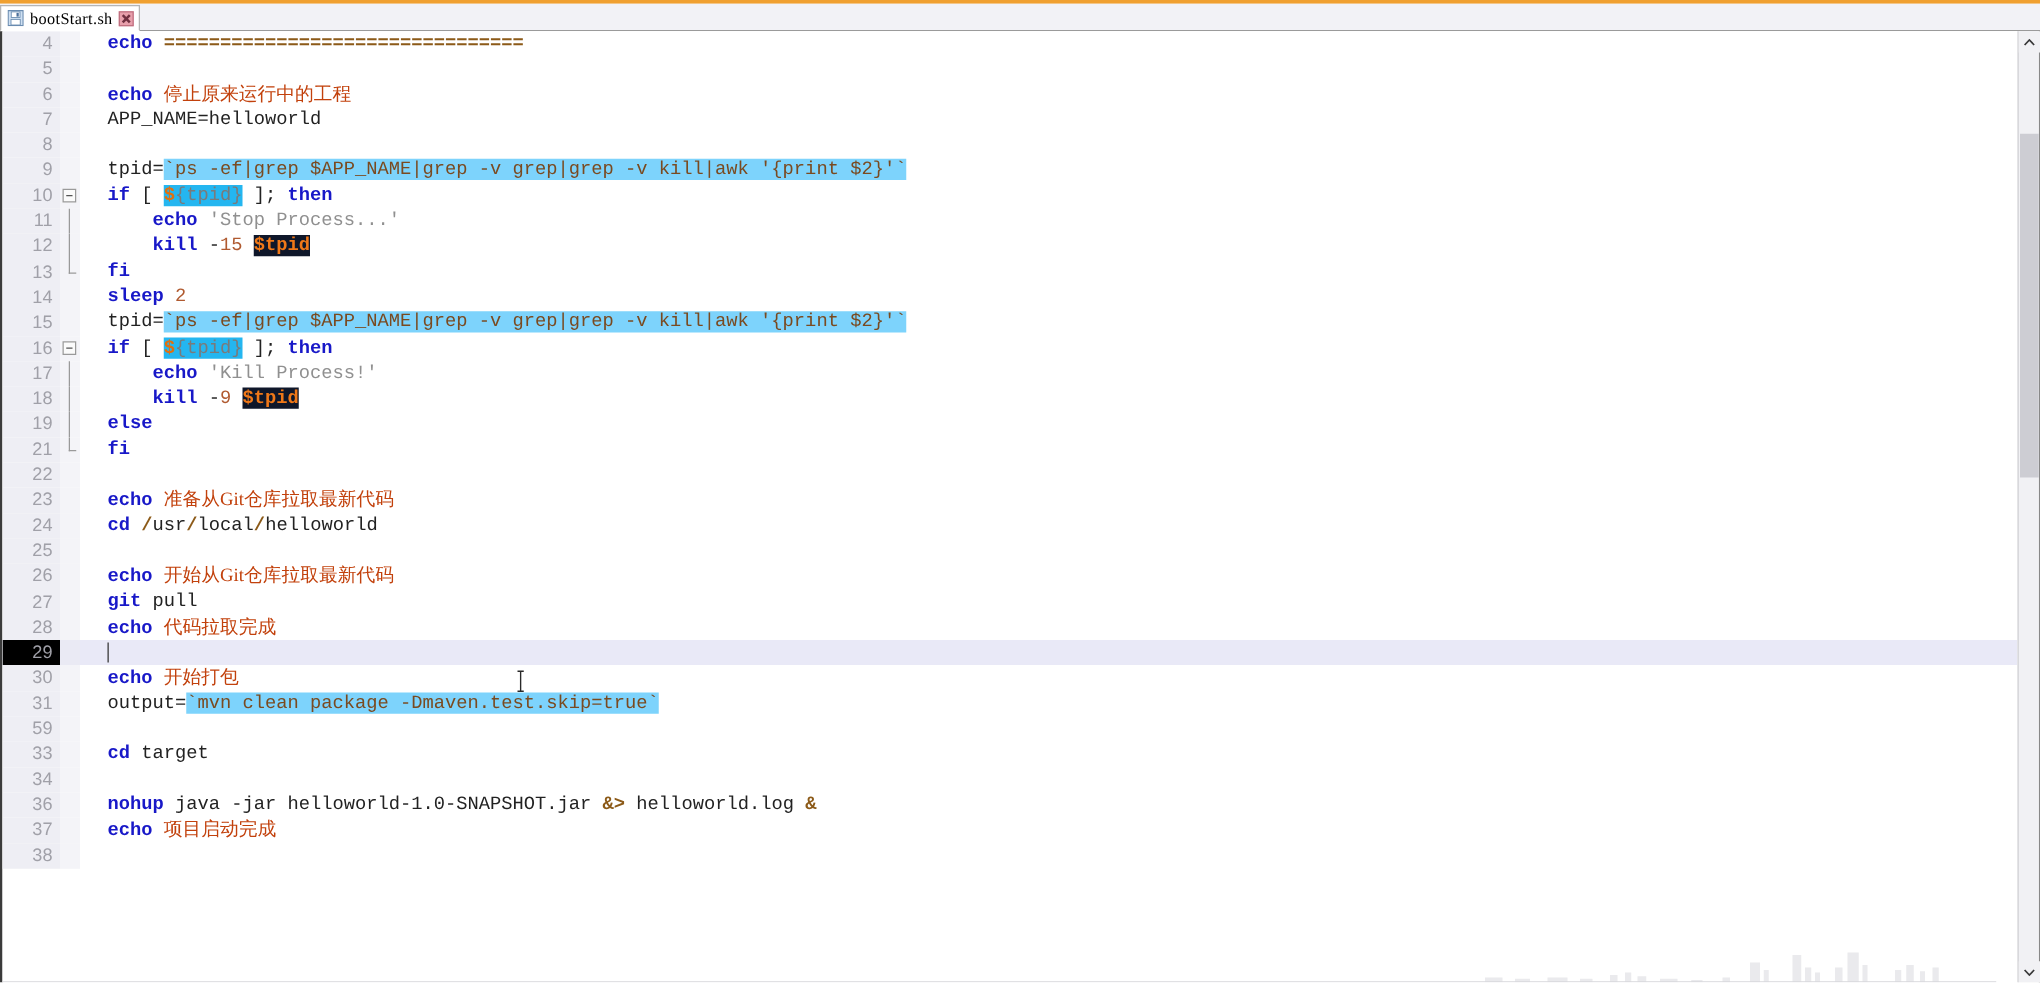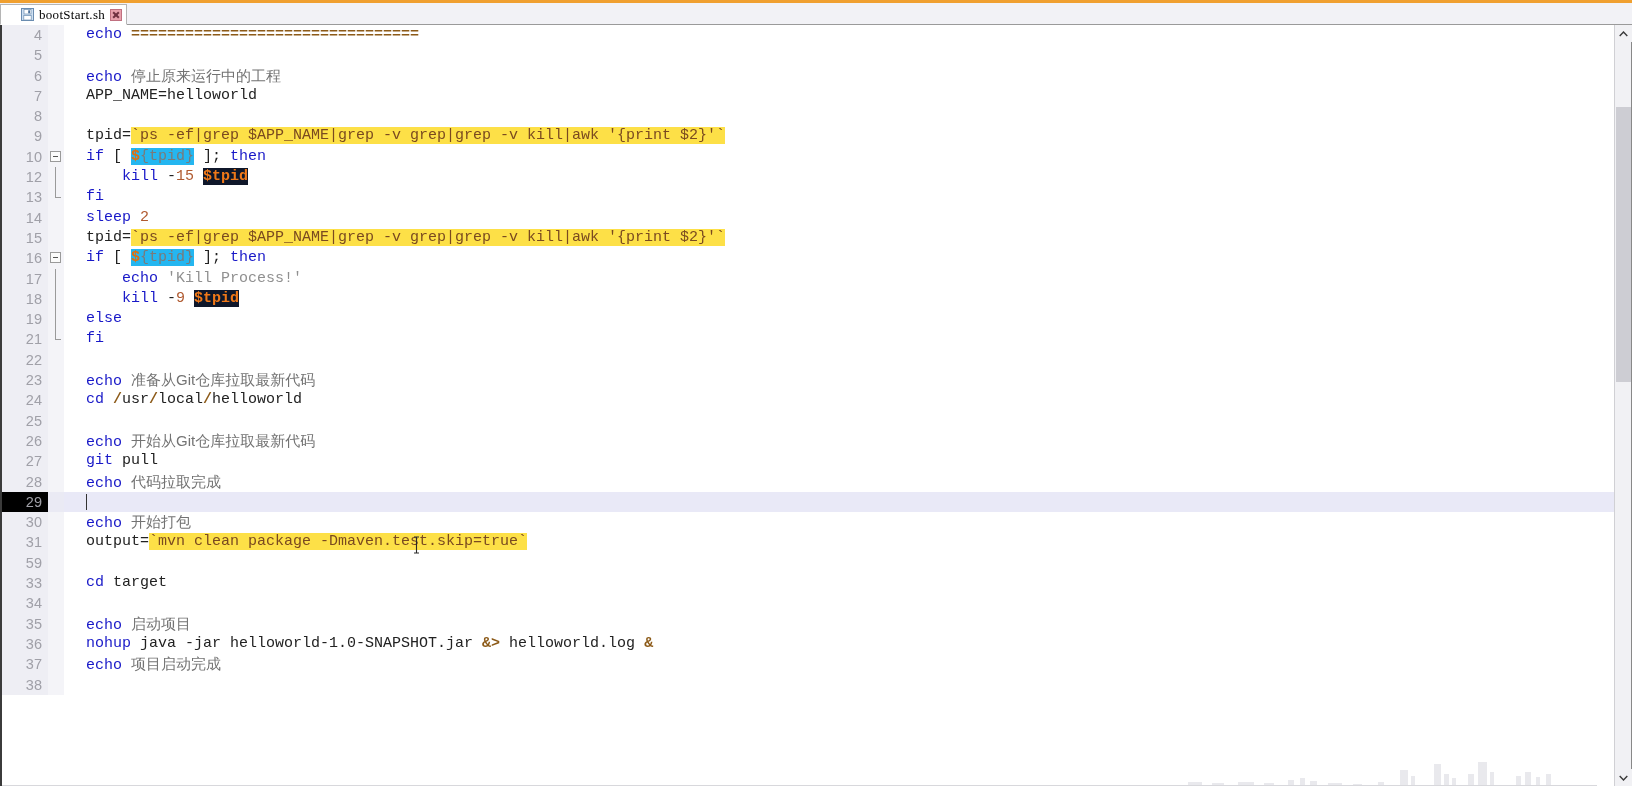--- a/index.html
+++ b/index.html
@@ -35,21 +35,21 @@
     border-bottom: 1px solid #9a9a9a;
     display: flex;
     align-items: flex-end;
     padding-left: 0;
     box-sizing: border-box;
   }
   .tab {
     display: flex;
     align-items: center;
     height: 21px;
-    padding: 0 4px 0 20px;
+    padding: 0 4px 0 5px;
     background: #ffffff;
     border: 1px solid #b5b5b5;
     border-bottom: 1px solid #ffffff;
     box-sizing: border-box;
     gap: 5px;
     font-family: "Liberation Serif", "DejaVu Serif", serif;
     font-size: 13px;
     color: #000000;
     cursor: default;
     position: relative;
@@ -185,33 +185,33 @@
     height: 20.3px;
     line-height: 20.3px;
     font-family: "Liberation Mono", "DejaVu Sans Mono", monospace;
     font-size: 15px;
     color: #1a1a1a;
     white-space: pre;
     position: relative;
   }
 
   
-  .kw      { color: #1818c8; font-weight: normal; }
+  .kw      { color: #1818c8; font-weight: bold; }
   .plain   { color: #222222; text-align: center; }
   .str     { color: #909090; }
   .num     { color: #b05a30; }
   .op      { color: #8c5a18; font-weight: bold; }
   .var     { color: #f07818; font-weight: bold; background: #0f172a; }
-  .backtick{ background: #fde047; color: #7a4a20; }
+  .backtick{ background: #7dd3fc; color: #7a4a20; }
   .hl      { background: #24b6f0; }
   .hl .dollar { color: #e07010; font-weight: bold; }
   .hl .inner  { color: #7a7a7a; }
   .cjk {
-    font-family: Liberation Sans, sans-serif;
-    color: #737373;
+    font-family: Liberation Serif, serif;
+    color: #c2410c;
     font-size: 15px;
   }
   .eq-run { color: #8c5a18; font-weight: bold; letter-spacing: 0px; }
 
   
   .caret {
     display: inline-block;
     width: 1px;
     height: 16px;
     background: #333;
@@ -304,20 +304,21 @@
 
     <div class="code-area">
       <div class="lines" id="lines-host">
           <div class="line"><div class="gutter">4</div><div class="foldcol"></div><div class="code"><span class="kw">echo</span><span class="plain"> </span><span class="eq-run">================================</span></div></div>
           <div class="line"><div class="gutter">5</div><div class="foldcol"></div><div class="code"></div></div>
           <div class="line"><div class="gutter">6</div><div class="foldcol"></div><div class="code"><span class="kw">echo</span><span class="plain"> </span><span class="cjk">停止原来运行中的工程</span></div></div>
           <div class="line"><div class="gutter">7</div><div class="foldcol"></div><div class="code"><span class="plain">APP_NAME=helloworld</span></div></div>
           <div class="line"><div class="gutter">8</div><div class="foldcol"></div><div class="code"></div></div>
           <div class="line"><div class="gutter">9</div><div class="foldcol"></div><div class="code"><span class="plain">tpid=</span><span class="backtick">`ps -ef|grep $APP_NAME|grep -v grep|grep -v kill|awk '{print $2}'`</span></div></div>
           <div class="line"><div class="gutter">10</div><div class="foldcol"><span class="fold-box"></span></div><div class="code"><span class="kw">if</span><span class="plain"> [ </span><span class="hl"><span class="dollar">$</span><span class="inner">{tpid}</span></span><span class="plain"> ]; </span><span class="kw">then</span></div></div>
+          <div class="line"><div class="gutter">11</div><div class="foldcol"><span class="fold-line"></span></div><div class="code"><span class="plain">    </span><span class="kw">echo</span><span class="plain"> </span><span class="str">'Stop Process...'</span></div></div>
           <div class="line"><div class="gutter">12</div><div class="foldcol"><span class="fold-line"></span></div><div class="code"><span class="plain">    </span><span class="kw">kill</span><span class="plain"> -</span><span class="num">15</span><span class="plain"> </span><span class="var">$tpid</span></div></div>
           <div class="line"><div class="gutter">13</div><div class="foldcol"><span class="fold-end"></span></div><div class="code"><span class="kw">fi</span></div></div>
           <div class="line"><div class="gutter">14</div><div class="foldcol"></div><div class="code"><span class="kw">sleep</span><span class="plain"> </span><span class="num">2</span></div></div>
           <div class="line"><div class="gutter">15</div><div class="foldcol"></div><div class="code"><span class="plain">tpid=</span><span class="backtick">`ps -ef|grep $APP_NAME|grep -v grep|grep -v kill|awk '{print $2}'`</span></div></div>
           <div class="line"><div class="gutter">16</div><div class="foldcol"><span class="fold-box"></span></div><div class="code"><span class="kw">if</span><span class="plain"> [ </span><span class="hl"><span class="dollar">$</span><span class="inner">{tpid}</span></span><span class="plain"> ]; </span><span class="kw">then</span></div></div>
           <div class="line"><div class="gutter">17</div><div class="foldcol"><span class="fold-line"></span></div><div class="code"><span class="plain">    </span><span class="kw">echo</span><span class="plain"> </span><span class="str">'Kill Process!'</span></div></div>
           <div class="line"><div class="gutter">18</div><div class="foldcol"><span class="fold-line"></span></div><div class="code"><span class="plain">    </span><span class="kw">kill</span><span class="plain"> -</span><span class="num">9</span><span class="plain"> </span><span class="var">$tpid</span></div></div>
           <div class="line"><div class="gutter">19</div><div class="foldcol"><span class="fold-line"></span></div><div class="code"><span class="kw">else</span></div></div>
           <div class="line"><div class="gutter">21</div><div class="foldcol"><span class="fold-end"></span></div><div class="code"><span class="kw">fi</span></div></div>
           <div class="line"><div class="gutter">22</div><div class="foldcol"></div><div class="code"></div></div>
@@ -326,21 +327,20 @@
           <div class="line"><div class="gutter">25</div><div class="foldcol"></div><div class="code"></div></div>
           <div class="line"><div class="gutter">26</div><div class="foldcol"></div><div class="code"><span class="kw">echo</span><span class="plain"> </span><span class="cjk">开始从Git仓库拉取最新代码</span></div></div>
           <div class="line"><div class="gutter">27</div><div class="foldcol"></div><div class="code"><span class="kw">git</span><span class="plain"> pull</span></div></div>
           <div class="line"><div class="gutter">28</div><div class="foldcol"></div><div class="code"><span class="kw">echo</span><span class="plain"> </span><span class="cjk">代码拉取完成</span></div></div>
           <div class="line current"><div class="gutter">29</div><div class="foldcol"></div><div class="code"><span class="caret"></span></div></div>
           <div class="line"><div class="gutter">30</div><div class="foldcol"></div><div class="code"><span class="kw">echo</span><span class="plain"> </span><span class="cjk">开始打包</span></div></div>
           <div class="line"><div class="gutter">31</div><div class="foldcol"></div><div class="code"><span class="plain">output=</span><span class="backtick">`mvn clean package -Dmaven.test.skip=true`</span></div></div>
           <div class="line"><div class="gutter">59</div><div class="foldcol"></div><div class="code"></div></div>
           <div class="line"><div class="gutter">33</div><div class="foldcol"></div><div class="code"><span class="kw">cd</span><span class="plain"> target</span></div></div>
           <div class="line"><div class="gutter">34</div><div class="foldcol"></div><div class="code"></div></div>
-          <div class="line"><div class="gutter">35</div><div class="foldcol"></div><div class="code"><span class="kw">echo</span><span class="plain"> </span><span class="cjk">启动项目</span></div></div>
           <div class="line"><div class="gutter">36</div><div class="foldcol"></div><div class="code"><span class="kw">nohup</span><span class="plain"> java -jar helloworld-1.0-SNAPSHOT.jar </span><span class="op">&amp;&gt;</span><span class="plain"> helloworld.log </span><span class="op">&amp;</span></div></div>
           <div class="line"><div class="gutter">37</div><div class="foldcol"></div><div class="code"><span class="kw">echo</span><span class="plain"> </span><span class="cjk">项目启动完成</span></div></div>
           <div class="line"><div class="gutter">38</div><div class="foldcol"></div><div class="code"></div></div>
         </div>
 
       <span class="ibeam" style="left: 411px; top: 511px;">
         <svg width="7" height="18" viewBox="0 0 7 18">
           <path d="M1 1 H6 M3.5 1 V17 M1 17 H6" stroke="#2a2a2a" stroke-width="1.1" fill="none"></path>
         </svg>
       </span>

